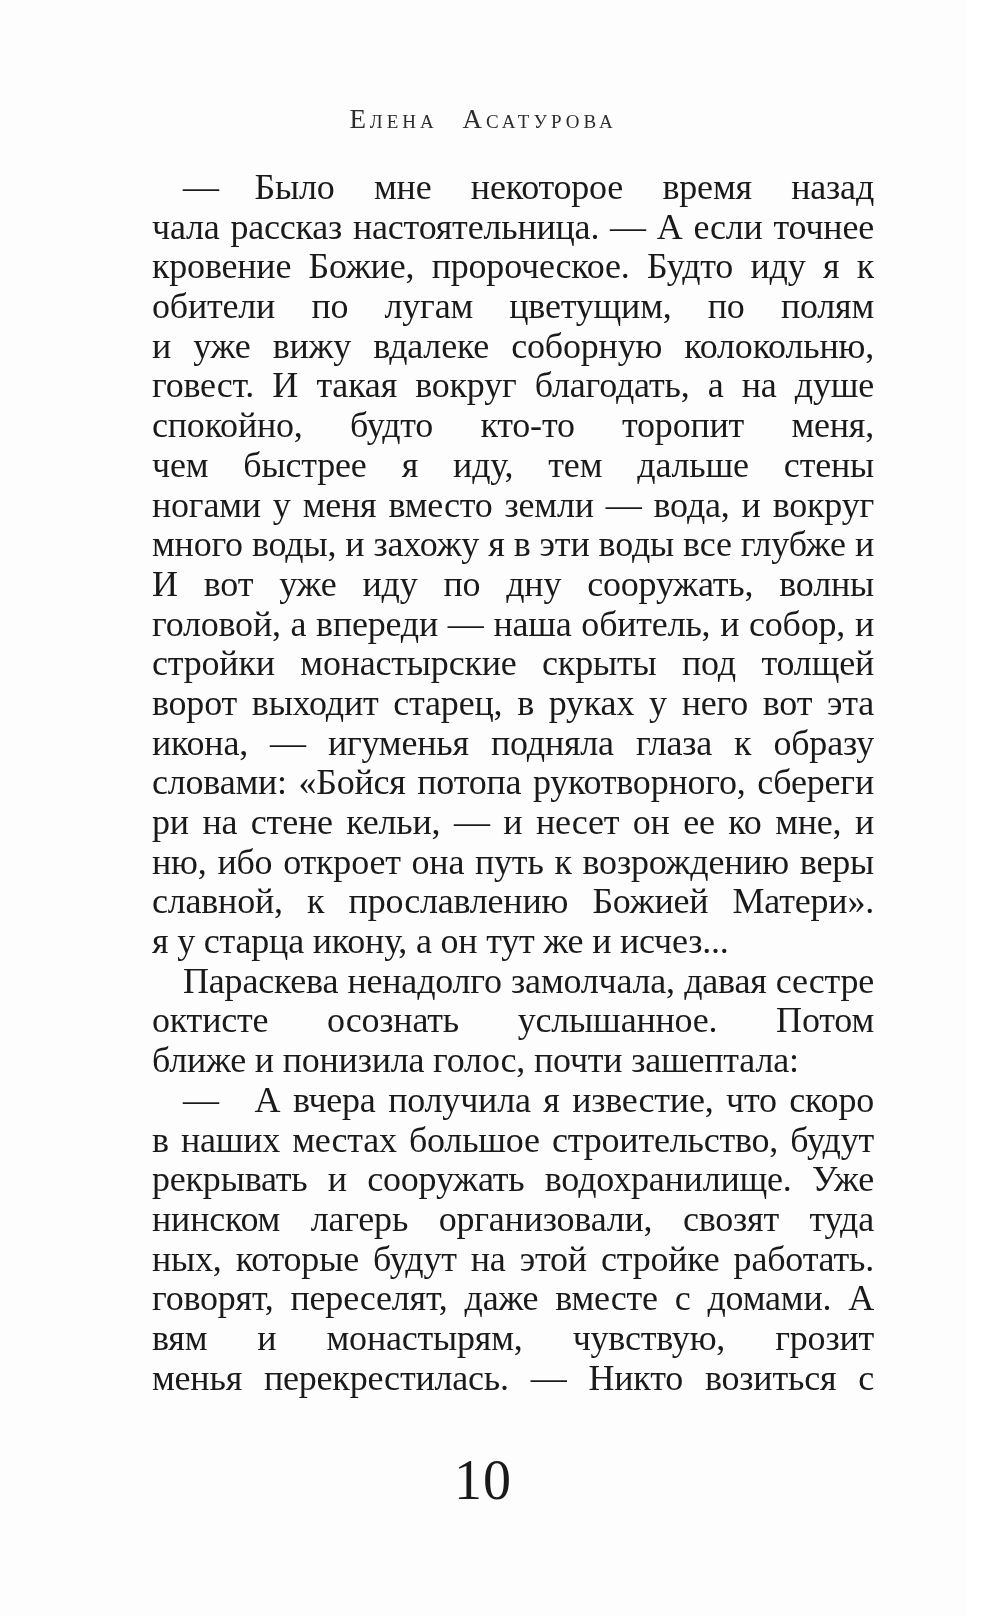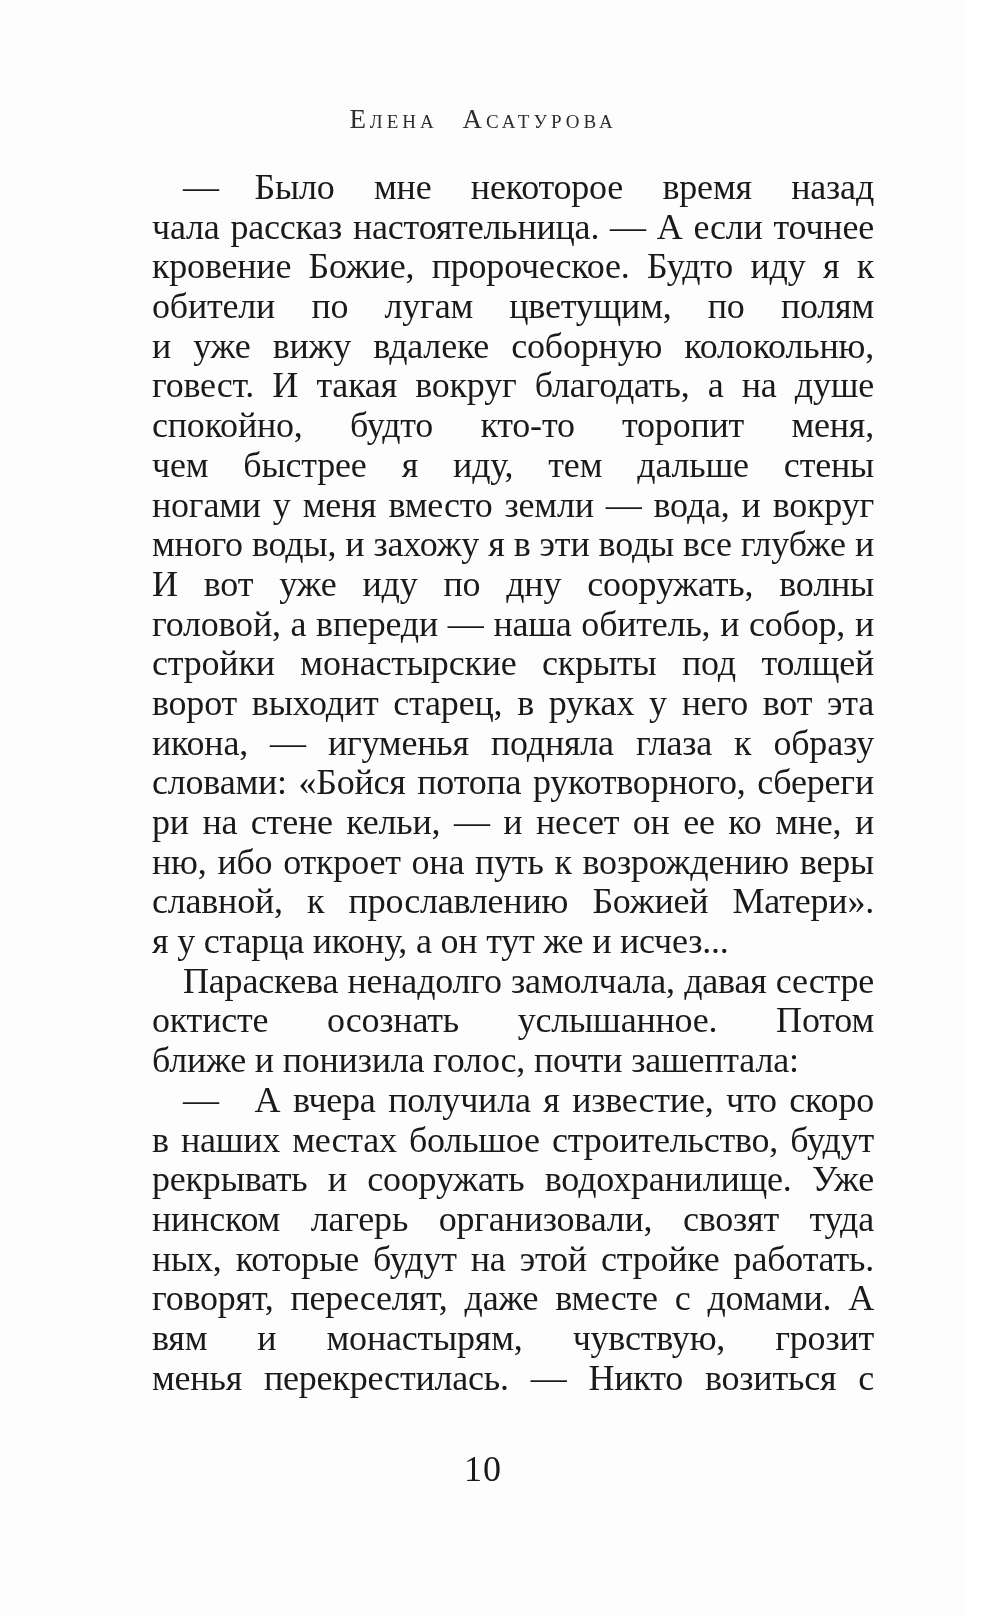--- a/index.html
+++ b/index.html
@@ -54,21 +54,21 @@
   }
   .line.end {
     text-align-last: left;
   }
   .page-num {
     position: absolute;
     top: 1448px;
     left: 0;
     right: 0;
     text-align: center;
-    font-size: 36px;
+    font-size: 56px;
     letter-spacing: 1px;
     color: #1a1a1a;
   }
 </style>
 </head>
 <body>
 
 <div class="book-page">
   <div class="author">Елена Асатурова</div>
 

